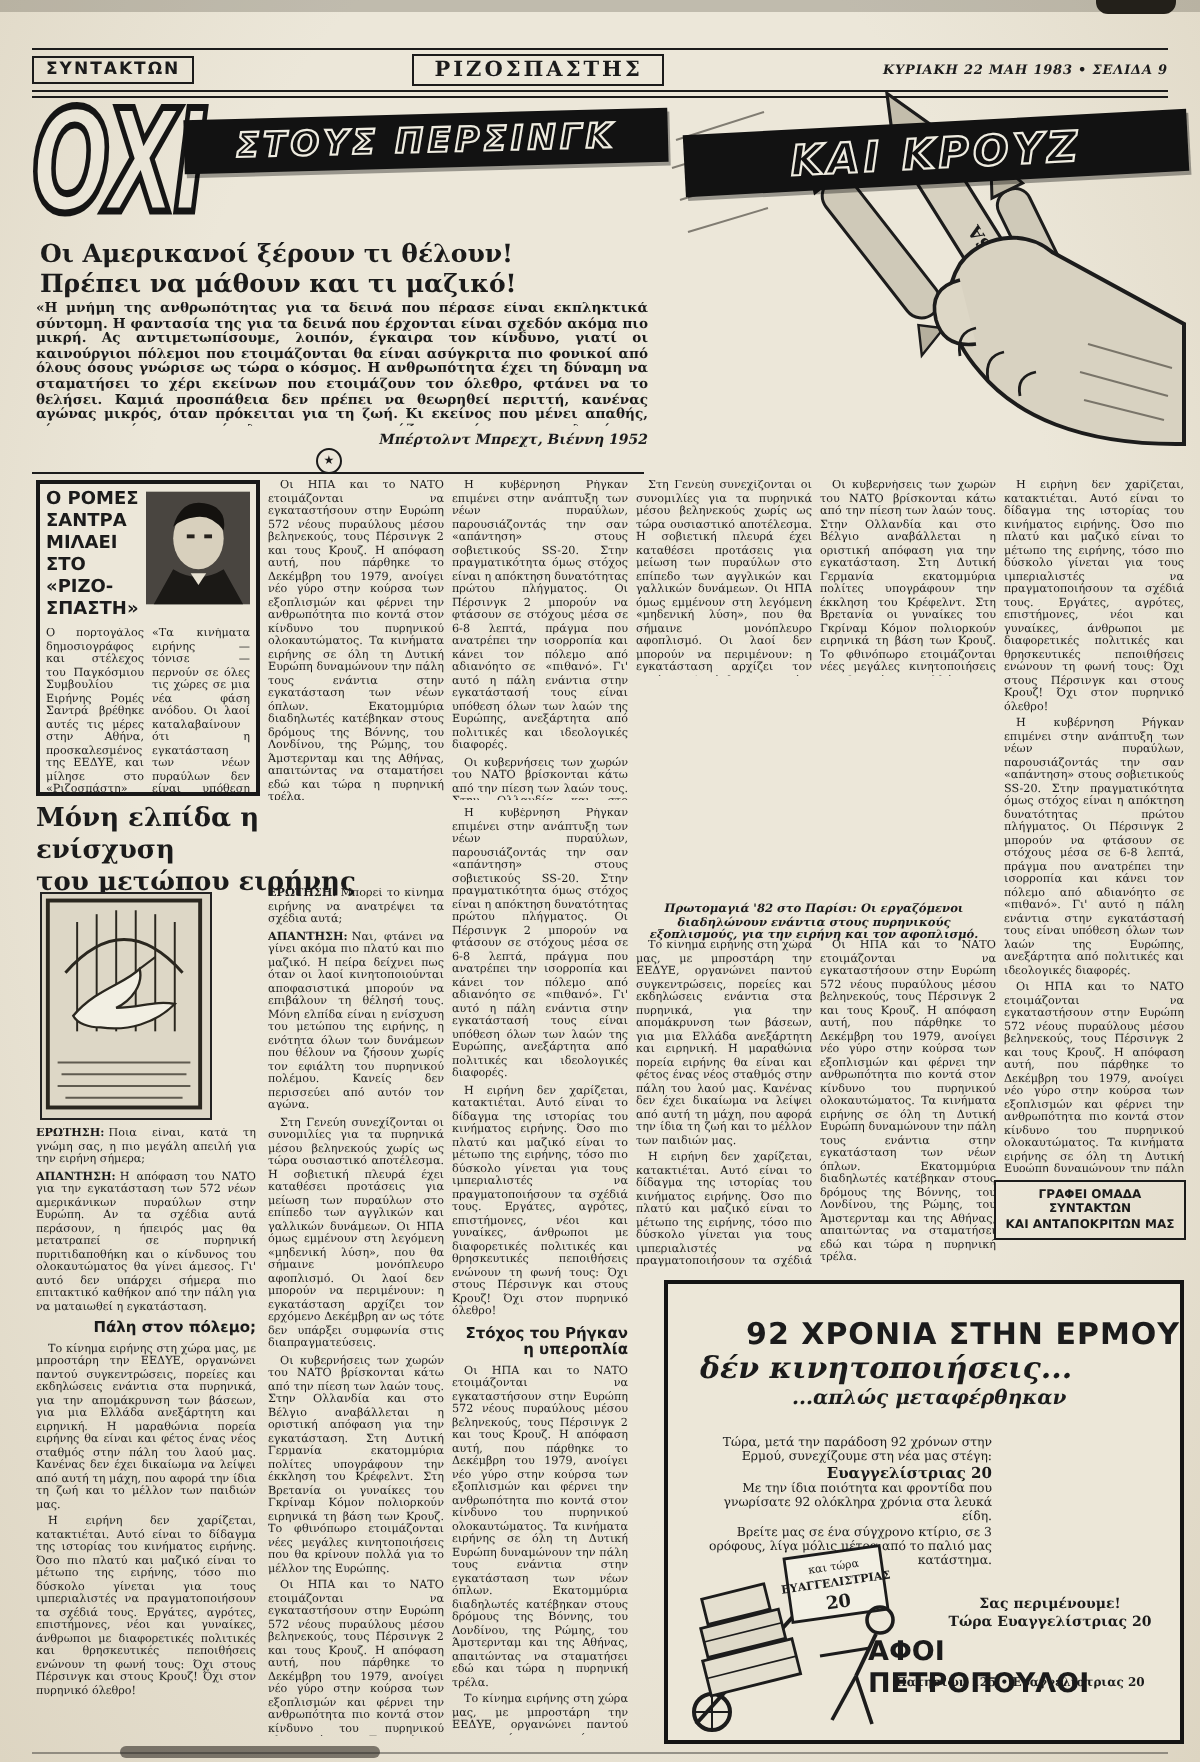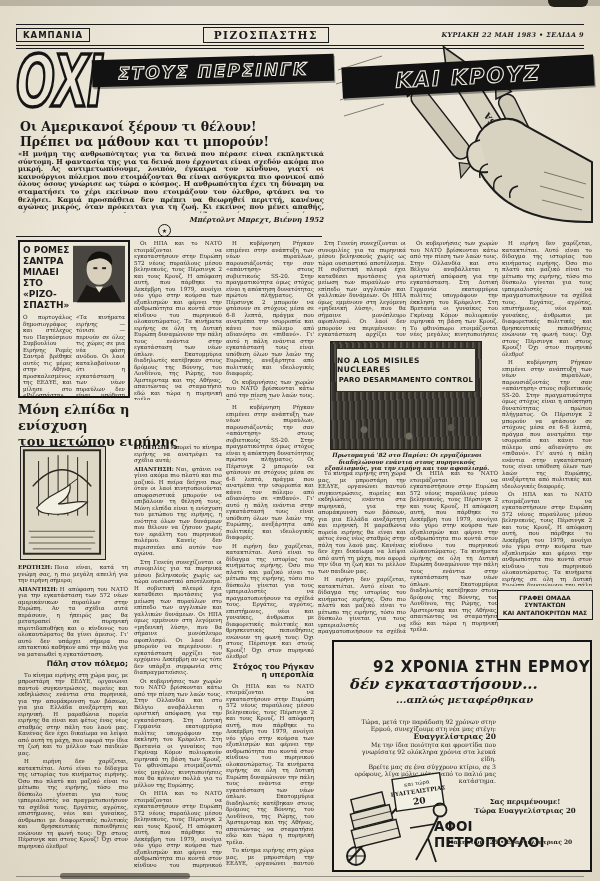--- a/index.html
+++ b/index.html
@@ -110,21 +110,21 @@
 <body>
 
 <div class="page">
 
   <div class="scan-top"></div>
   <div class="scan-blob"></div>
   <div class="scan-bottom"></div>
 
   <div class="rule" style="left:16px;top:24px;width:568px;"></div>
   <div class="masthead">
-    <span class="mh-left">ΚΑΜΠΑΝΙΑ</span>
+    <span class="mh-left">ΣΥΝΤΑΚΤΩΝ</span>
     <span class="mh-center">ΡΙΖΟΣΠΑΣΤΗΣ</span>
     <span class="mh-right">ΚΥΡΙΑΚΗ 22 ΜΑΗ 1983 • ΣΕΛΙΔΑ 9</span>
   </div>
   <div class="rule" style="left:16px;top:45px;width:568px;"></div>
   <div class="rule" style="left:16px;top:48px;width:568px;"></div>
 
   <div class="ohi">ΟΧΙ</div>
   <div class="banner b1">
     <span>ΣΤΟΥΣ ΠΕΡΣΙΝΓΚ</span>
   </div>
@@ -172,21 +172,21 @@
       <g stroke="#2c2922" stroke-width="1" opacity=".55">
         <line x1="214" y1="128" x2="256" y2="140"></line>
           <line x1="210" y1="142" x2="254" y2="154"></line>
         <line x1="212" y1="156" x2="252" y2="166"></line>
       </g>
     </svg>
   </div>
 
   <div class="lead-sub">
     <div>Οι Αμερικανοί ξέρουν τι θέλουν!</div>
-    <div>Πρέπει να μάθουν και τι μπορούν!</div>
+    <div>Πρέπει να μάθουν και τι μαζικό!</div>
   </div>
   <div class="lead-quote">«Η μνήμη της ανθρωπότητας για τα δεινά που πέρασε είναι εκπληκτικά σύντομη. Η φαντασία της για τα δεινά που έρχονται είναι σχεδόν ακόμα πιο μικρή. Ας αντιμετωπίσουμε, λοιπόν, έγκαιρα τον κίνδυνο, γιατί οι καινούργιοι πόλεμοι που ετοιμάζονται θα είναι ασύγκριτα πιο φονικοί από όλους όσους γνώρισε ως τώρα ο κόσμος. Η ανθρωπότητα έχει τη δύναμη να σταματήσει το χέρι εκείνων που ετοιμάζουν τον όλεθρο, φτάνει να το θελήσει. Καμιά προσπάθεια δεν πρέπει να θεωρηθεί περιττή, κανένας αγώνας μικρός, όταν πρόκειται για τη ζωή. Κι εκείνος που μένει απαθής, γίνεται συνένοχος στο έγκλημα που προετοιμάζεται ενάντια στους λαούς».</div>
   <div class="lead-attr">Μπέρτολντ Μπρεχτ, Βιέννη 1952</div>
   <div class="ornament">★</div>
   <div class="rule" style="left:16px;top:236px;width:306px;"></div>
 
   <div class="sandra">
     <div class="sandra-top">
       <div class="sandra-title pl">Ο ΡΟΜΕΣ
 ΣΑΝΤΡΑ
@@ -225,26 +225,20 @@
   </div>
   <div class="abs bt" style="left:410px;top:240px;width:88px;height:98px;">
     <p>Οι κυβερνήσεις των χωρών του ΝΑΤΟ βρίσκονται κάτω από την πίεση των λαών τους. Στην Ολλανδία και στο Βέλγιο αναβάλλεται η οριστική απόφαση για την εγκατάσταση. Στη Δυτική Γερμανία εκατομμύρια πολίτες υπογράφουν την έκκληση του Κρέφελντ. Στη Βρετανία οι γυναίκες του Γκρίναμ Κόμον πολιορκούν ειρηνικά τη βάση των Κρουζ. Το φθινόπωρο ετοιμάζονται νέες μεγάλες κινητοποιήσεις που θα κρίνουν πολλά για το μέλλον της Ευρώπης.</p>
   </div>
   <div class="abs bt" style="left:502px;top:240px;width:90px;height:346px;">
     <p>Η ειρήνη δεν χαρίζεται, κατακτιέται. Αυτό είναι το δίδαγμα της ιστορίας του κινήματος ειρήνης. Όσο πιο πλατύ και μαζικό είναι το μέτωπο της ειρήνης, τόσο πιο δύσκολο γίνεται για τους ιμπεριαλιστές να πραγματοποιήσουν τα σχέδιά τους. Εργάτες, αγρότες, επιστήμονες, νέοι και γυναίκες, άνθρωποι με διαφορετικές πολιτικές και θρησκευτικές πεποιθήσεις ενώνουν τη φωνή τους: Όχι στους Πέρσινγκ και στους Κρουζ! Όχι στον πυρηνικό όλεθρο!</p>
       <p>Η κυβέρνηση Ρήγκαν επιμένει στην ανάπτυξη των νέων πυραύλων, παρουσιάζοντάς την σαν «απάντηση» στους σοβιετικούς SS-20. Στην πραγματικότητα όμως στόχος είναι η απόκτηση δυνατότητας πρώτου πλήγματος. Οι Πέρσινγκ 2 μπορούν να φτάσουν σε στόχους μέσα σε 6-8 λεπτά, πράγμα που ανατρέπει την ισορροπία και κάνει τον πόλεμο από αδιανόητο σε «πιθανό». Γι' αυτό η πάλη ενάντια στην εγκατάστασή τους είναι υπόθεση όλων των λαών της Ευρώπης, ανεξάρτητα από πολιτικές και ιδεολογικές διαφορές.</p>
     <p>Οι ΗΠΑ και το ΝΑΤΟ ετοιμάζονται να εγκαταστήσουν στην Ευρώπη 572 νέους πυραύλους μέσου βεληνεκούς, τους Πέρσινγκ 2 και τους Κρουζ. Η απόφαση αυτή, που πάρθηκε το Δεκέμβρη του 1979, ανοίγει νέο γύρο στην κούρσα των εξοπλισμών και φέρνει την ανθρωπότητα πιο κοντά στον κίνδυνο του πυρηνικού ολοκαυτώματος. Τα κινήματα ειρήνης σε όλη τη Δυτική Ευρώπη δυναμώνουν την πάλη τους ενάντια στην εγκατάσταση των νέων όπλων. Εκατομμύρια διαδηλωτές κατέβηκαν στους δρόμους της Βόννης, του Λονδίνου, της Ρώμης, του Άμστερνταμ και της Αθήνας, απαιτώντας να σταματήσει εδώ και τώρα η πυρηνική τρέλα.</p>
   </div>
 
-  <div class="photo">
-    <div class="photo-banner">
-      <span class="l1">NO A LOS MISILES NUCLEARES</span>
-      <span class="l2">PARO DESARMAMENTO CONTROL</span>
-    </div>
-  </div>
   <div class="caption">Πρωτομαγιά '82 στο Παρίσι: Οι εργαζόμενοι διαδηλώνουν ενάντια στους πυρηνικούς εξοπλισμούς, για την ειρήνη και τον αφοπλισμό.</div>
 
   <div class="abs bt" style="left:318px;top:470px;width:88px;height:164px;">
     <p>Το κίνημα ειρήνης στη χώρα μας, με μπροστάρη την ΕΕΔΥΕ, οργανώνει παντού συγκεντρώσεις, πορείες και εκδηλώσεις ενάντια στα πυρηνικά, για την απομάκρυνση των βάσεων, για μια Ελλάδα ανεξάρτητη και ειρηνική. Η μαραθώνια πορεία ειρήνης θα είναι και φέτος ένας νέος σταθμός στην πάλη του λαού μας. Κανένας δεν έχει δικαίωμα να λείψει από αυτή τη μάχη, που αφορά την ίδια τη ζωή και το μέλλον των παιδιών μας.</p>
       <p>Η ειρήνη δεν χαρίζεται, κατακτιέται. Αυτό είναι το δίδαγμα της ιστορίας του κινήματος ειρήνης. Όσο πιο πλατύ και μαζικό είναι το μέτωπο της ειρήνης, τόσο πιο δύσκολο γίνεται για τους ιμπεριαλιστές να πραγματοποιήσουν τα σχέδιά τους. Εργάτες, αγρότες, επιστήμονες, νέοι και γυναίκες, άνθρωποι με διαφορετικές πολιτικές και θρησκευτικές πεποιθήσεις ενώνουν τη φωνή τους: Όχι στους Πέρσινγκ και στους Κρουζ! Όχι στον πυρηνικό όλεθρο!</p>
   </div>
   <div class="abs bt" style="left:410px;top:470px;width:88px;height:164px;">
     <p>Οι ΗΠΑ και το ΝΑΤΟ ετοιμάζονται να εγκαταστήσουν στην Ευρώπη 572 νέους πυραύλους μέσου βεληνεκούς, τους Πέρσινγκ 2 και τους Κρουζ. Η απόφαση αυτή, που πάρθηκε το Δεκέμβρη του 1979, ανοίγει νέο γύρο στην κούρσα των εξοπλισμών και φέρνει την ανθρωπότητα πιο κοντά στον κίνδυνο του πυρηνικού ολοκαυτώματος. Τα κινήματα ειρήνης σε όλη τη Δυτική Ευρώπη δυναμώνουν την πάλη τους ενάντια στην εγκατάσταση των νέων όπλων. Εκατομμύρια διαδηλωτές κατέβηκαν στους δρόμους της Βόννης, του Λονδίνου, της Ρώμης, του Άμστερνταμ και της Αθήνας, απαιτώντας να σταματήσει εδώ και τώρα η πυρηνική τρέλα.</p>
   </div>
 
@@ -296,21 +290,21 @@
     <p>Το κίνημα ειρήνης στη χώρα μας, με μπροστάρη την ΕΕΔΥΕ, οργανώνει παντού συγκεντρώσεις, πορείες και εκδηλώσεις ενάντια στα πυρηνικά, για την απομάκρυνση των βάσεων, για μια Ελλάδα ανεξάρτητη και ειρηνική. Η μαραθώνια πορεία ειρήνης θα είναι και φέτος ένας νέος σταθμός στην πάλη του λαού μας. Κανένας δεν έχει δικαίωμα να λείψει από αυτή τη μάχη, που αφορά την ίδια τη ζωή και το μέλλον των παιδιών μας.</p>
   </div>
 
   <div class="staffbox">
     <span>ΓΡΑΦΕΙ ΟΜΑΔΑ ΣΥΝΤΑΚΤΩΝ</span>
     <span>ΚΑΙ ΑΝΤΑΠΟΚΡΙΤΩΝ ΜΑΣ</span>
   </div>
 
   <div class="ad">
     <div class="ad-title">92 ΧΡΟΝΙΑ ΣΤΗΝ ΕΡΜΟΥ</div>
-    <div class="ad-l1">δέν εγκαταστήσουν...</div>
+    <div class="ad-l1">δέν κινητοποιήσεις...</div>
     <div class="ad-l2">...απλώς μεταφέρθηκαν</div>
     <div class="ad-body">
       <p>Τώρα, μετά την παράδοση 92 χρόνων στην Ερμού, συνεχίζουμε στη νέα μας στέγη:</p>
       <p class="bold">Ευαγγελίστριας 20</p>
       <p>Με την ίδια ποιότητα και φροντίδα που γνωρίσατε 92 ολόκληρα χρόνια στα λευκά είδη.</p>
       <p>Βρείτε μας σε ένα σύγχρονο κτίριο, σε 3 ορόφους, λίγα μόλις μέτρα από το παλιό μας κατάστημα.</p>
     </div>
     <div class="ad-welcome pl">Σας περιμένουμε!
 Τώρα Ευαγγελίστριας 20</div>
     <div class="ad-cart">

